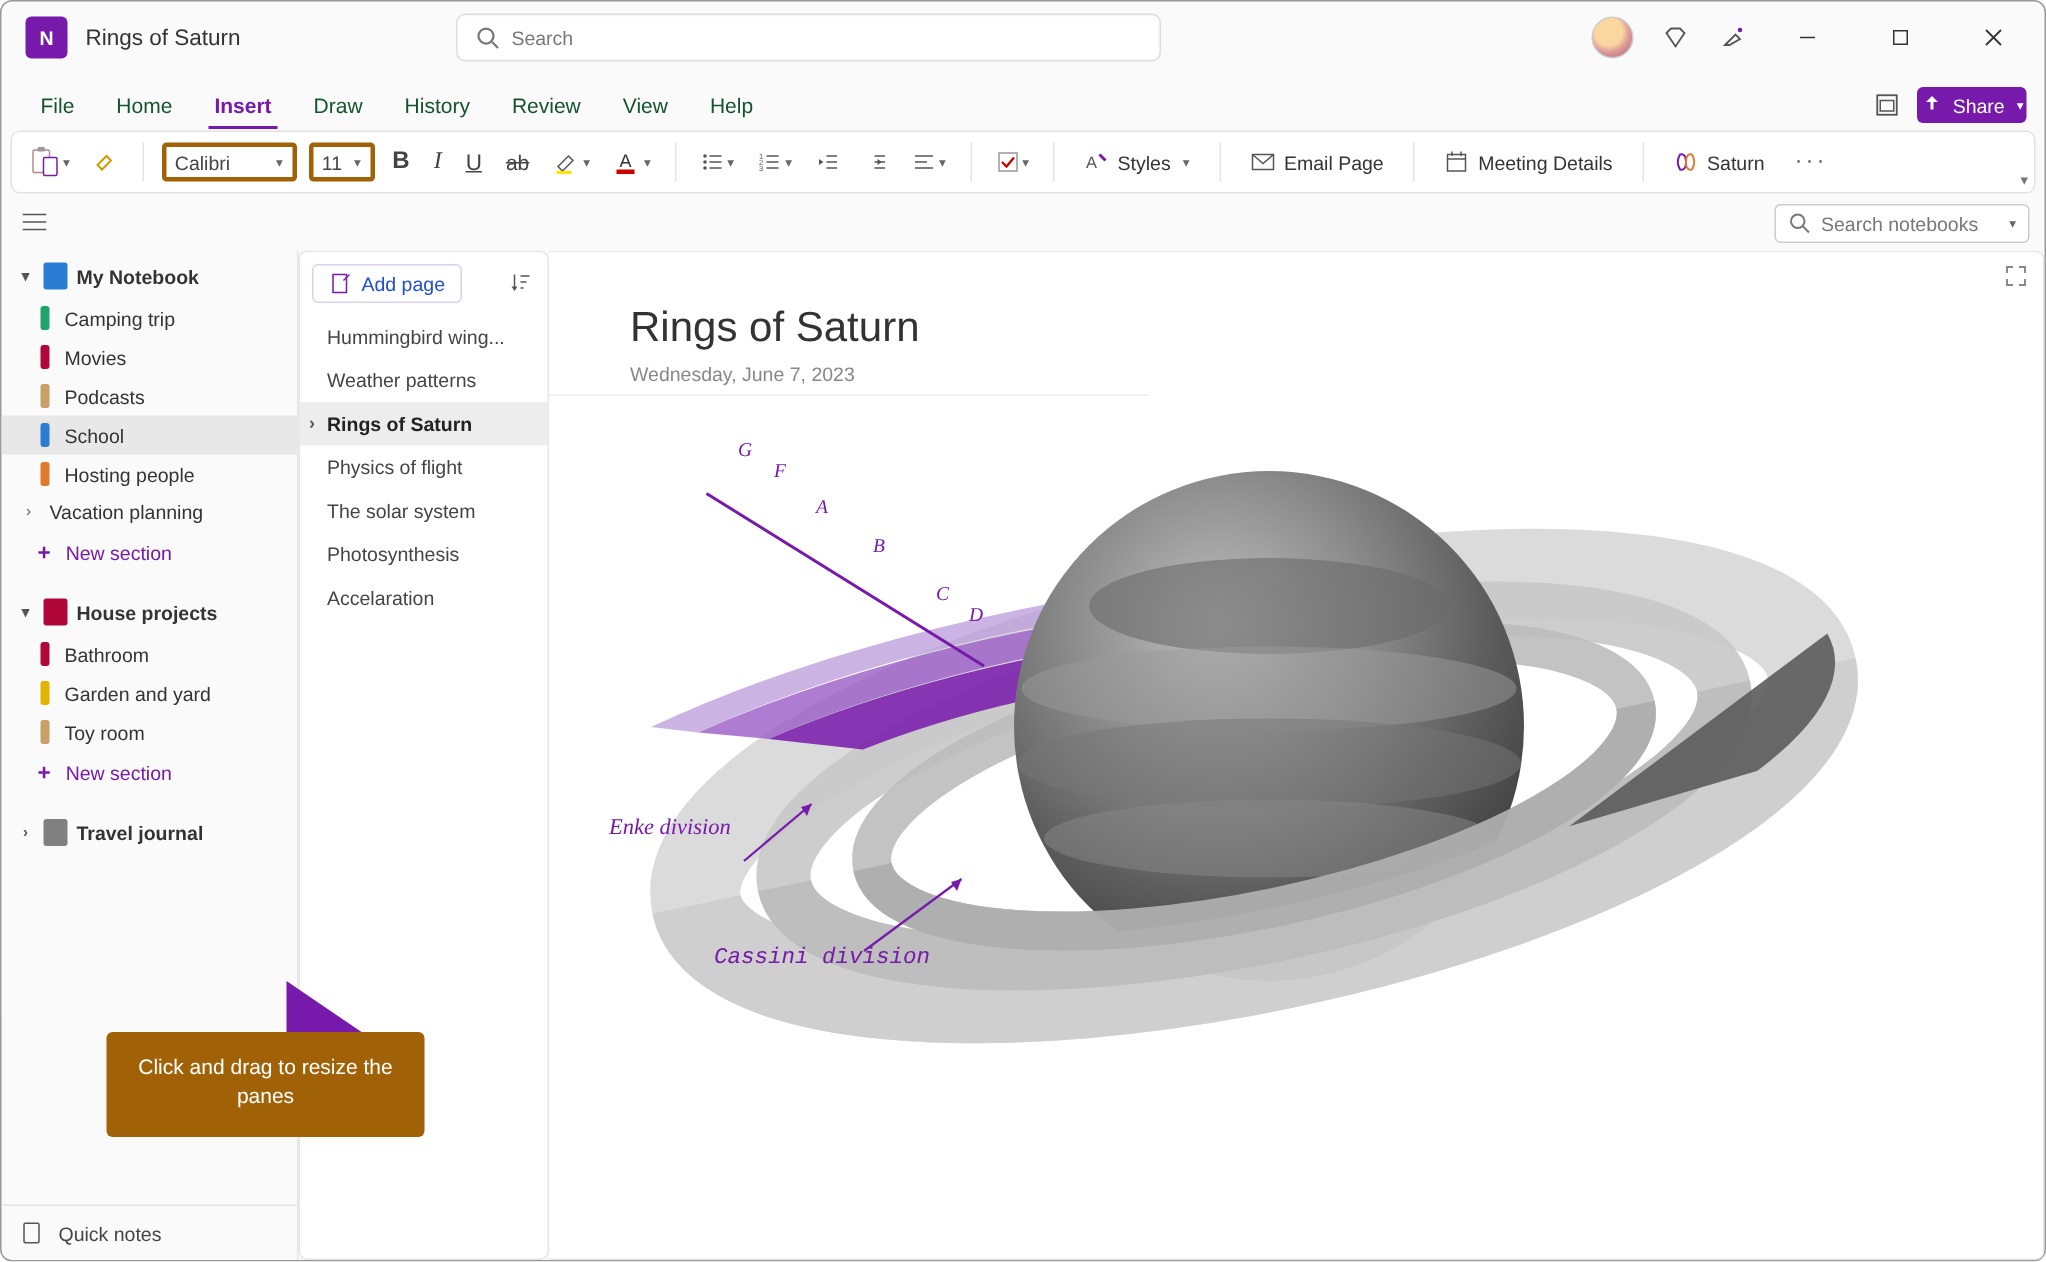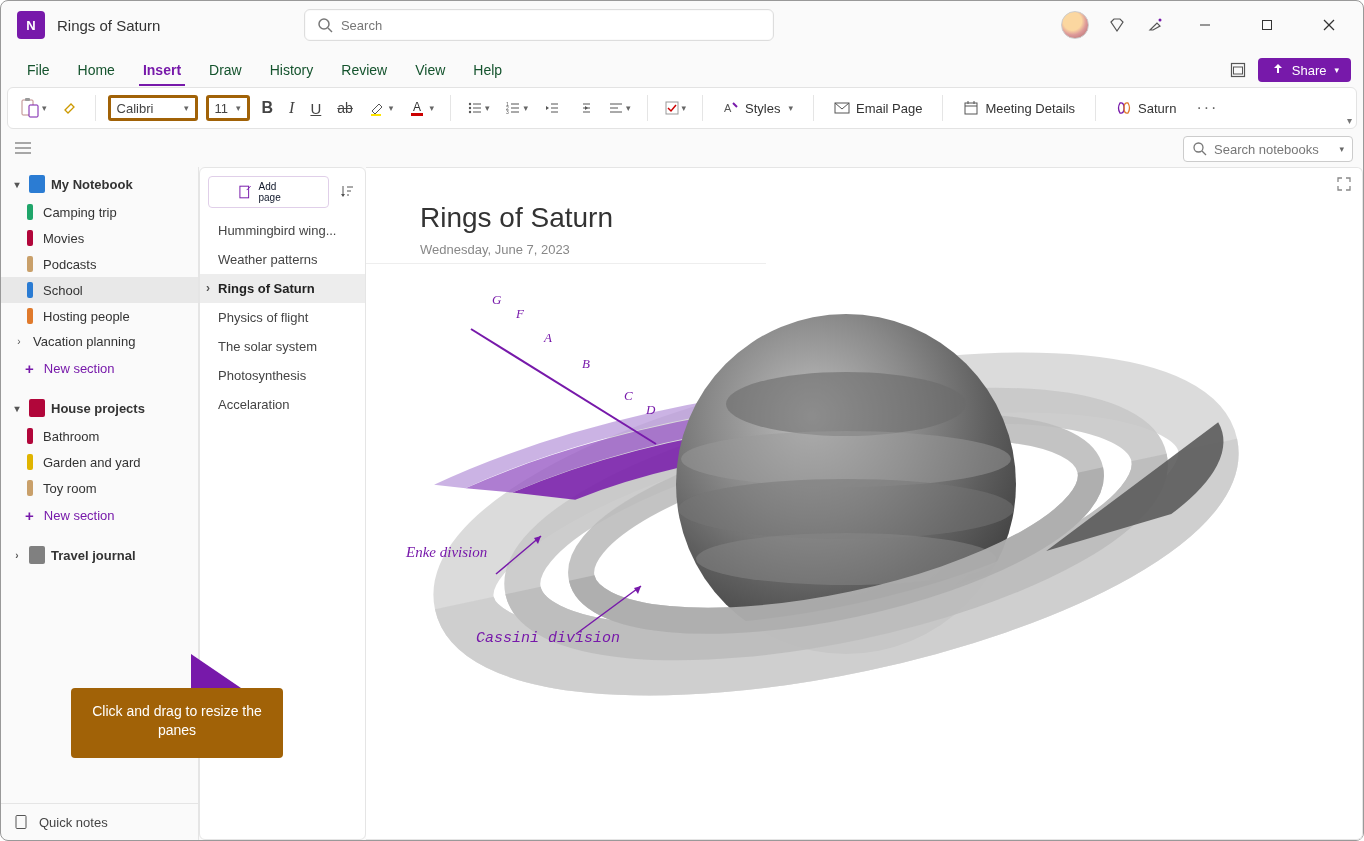--- a/index.html
+++ b/index.html
@@ -16,21 +16,21 @@
   .avatar { width:28px; height:28px; border-radius:50%; background: radial-gradient(circle at 40% 35%, #fbd7a0 0 40%, #d99 60%, #a66 100%); border:1px solid #ccc;}
   .title-icon { color:#555; display:flex; align-items:center; justify-content:center; width:20px; }
   .win-btn { width:44px; height:30px; display:flex; align-items:center; justify-content:center; color:#333; }
 
   
   .menubar { height: 38px; display:flex; align-items:flex-end; padding: 0 12px; border-bottom:1px solid transparent; }
   .menu-item { padding: 4px 14px 8px; font-size:14px; color:#14532d; }
   .menu-item.active { color:#7719aa; font-weight:600; position:relative; }
   .menu-item.active::after { content:""; position:absolute; left:10px; right:10px; bottom:0; height:2px; background:#7719aa; }
   .menu-right { margin-left:auto; display:flex; align-items:center; gap:10px; padding-bottom:4px;}
-  .share-btn { background:#7719aa; color:#fff; border-radius:4px; padding:4px 12px; display:flex; align-items:center; gap:6px; font-size:13px;}
+  .share-btn { background:#7719aa; color:#fff; border-radius:4px; padding:4px 2px; display:flex; align-items:center; gap:6px; font-size:13px;}
   .open-panel-icon { width:20px; height:20px; color:#555; display:flex; align-items:center; justify-content:center;}
 
   
   .ribbon { height: 42px; margin: 0 6px 6px 6px; background:#fff; border:1px solid #e3e3e3; border-radius:6px; display:flex; align-items:center; padding:0 8px; gap:8px; position:relative;}
   .rb-btn { height:30px; display:flex; align-items:center; justify-content:center; padding:0 4px; color:#444; position:relative;}
   .rb-sep { width:1px; height:26px; background:#e5e5e5; margin:0 4px;}
   .rb-select { height:26px; border:3px solid #a16207; border-radius:3px; background:#fff; display:flex; align-items:center; padding:0 6px; gap:6px; font-size:13px; color:#444;}
   .rb-text-btn { height:30px; display:flex; align-items:center; gap:6px; padding:0 8px; color:#333; font-size:13px;}
   .caret { font-size:9px; color:#666; padding-left:2px;}
   .ribbon-expand { position:absolute; right:4px; bottom:2px; font-size:10px; color:#777;}
@@ -56,21 +56,21 @@
   .sec-row.hasarrow .chev { margin-left:-14px; margin-right:-2px;}
   .new-section { display:flex; align-items:center; gap:10px; padding:6px 10px 6px 24px; color:#7719aa; }
   .new-section .plus { font-size:15px; font-weight:bold; }
   .sidebar-footer { margin-top:auto; border-top:1px solid #e5e5e5; padding:10px 12px; display:flex; align-items:center; gap:10px; color:#444;}
   .tooltip-balloon { position:absolute; left:70px; bottom:82px; width:212px; background:#a16207; color:#fff; text-align:center; padding:14px 16px 18px; border-radius:4px; font-size:14px; line-height:1.35;}
   .tooltip-balloon::before { content:""; position:absolute; top:-34px; left:120px; width:0; height:0; border-left:0px solid transparent; border-right:50px solid transparent; border-bottom:34px solid #7719aa; }
 
   
   .pagelist { width:167px; border:1px solid #e5e5e5; border-radius:6px; margin:0 0 0 0; display:flex; flex-direction:column; background:#fff; overflow:hidden;}
   .pagelist-header { display:flex; align-items:center; padding:8px 8px; gap:8px; }
-  .add-page-btn { border:1px solid #e0cfe9; color:#0f172a; border-radius:4px; padding:4px 28px; display:flex; align-items:center; gap:6px; font-size:10px;}
+  .add-page-btn { border:1px solid #e0cfe9; color:#1d4ed8; border-radius:4px; padding:4px 10px; display:flex; align-items:center; gap:6px; font-size:13px;}
   .sort-btn { margin-left:auto; color:#555; padding:2px;}
   .page-row { padding:7px 14px 7px 18px; color:#444; font-size:13px; white-space:nowrap; overflow:hidden; text-overflow:ellipsis;}
   .page-row.selected { background:#ededed; font-weight:600; color:#222; position:relative;}
   .page-row.selected::before { content:"›"; position:absolute; left:6px; color:#555; font-size:12px;}
 
   
   .canvas-wrap { flex:1; position:relative; background:#fff; border:1px solid #e5e5e5; border-left:none; border-radius:0 6px 6px 0; overflow:hidden;}
   .expand-canvas { position:absolute; top:8px; right:10px; color:#888;}
   .page-title { font-size:28px; font-weight:400; color:#333; padding:34px 0 0 54px;}
   .page-date { color:#888; font-size:13px; padding:8px 0 6px 54px; border-bottom:1px solid #eee; width:400px; margin-left:0;}

